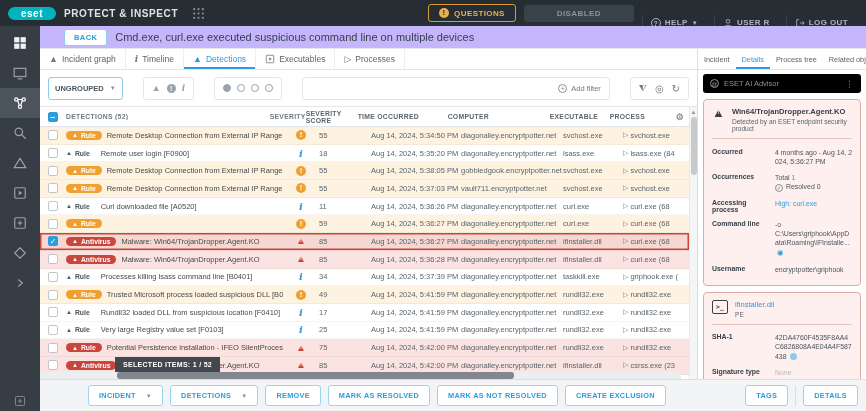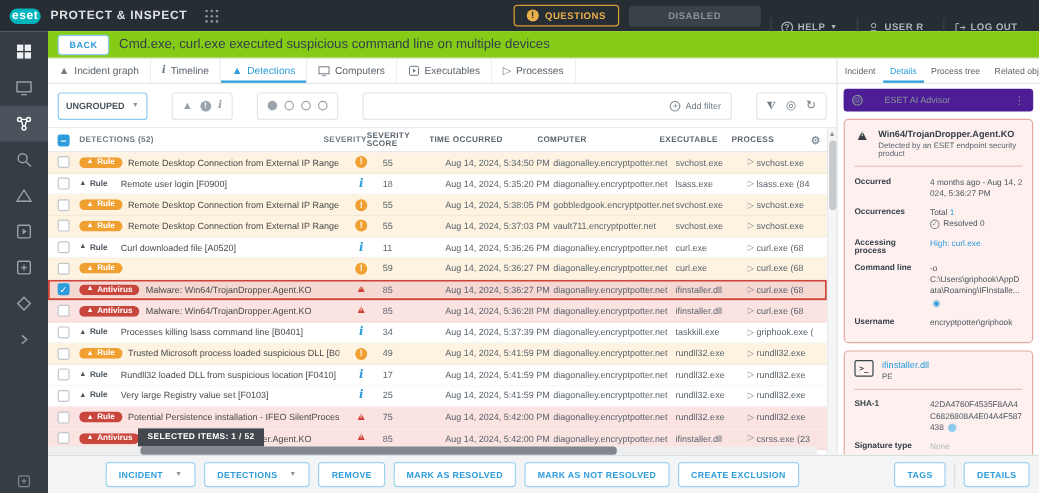--- a/index.html
+++ b/index.html
@@ -1,41 +1,41 @@
 <!DOCTYPE html>
 <html><head>
 <meta charset="utf-8">
 <style>
   * { margin:0; padding:0; box-sizing:border-box; }
   html,body { width:866px; height:411px; overflow:hidden; font-family:"Liberation Sans",sans-serif; background:#fff; }
 
   
   .topbar { height:26px; background:#262d33; display:flex; align-items:center; padding:0 10px 0 8px; gap:8px; }
-  .logo { background:#00b4be; color:#fff; font-weight:bold; font-size:10px; padding:1px 2px; border-radius:9px; letter-spacing:.5px; }
+  .logo { background:#00b4be; color:#fff; font-weight:bold; font-size:10px; padding:1px 13px; border-radius:9px; letter-spacing:.5px; }
   .product { color:#dfe3e6; font-size:10px; font-weight:bold; letter-spacing:.6px; }
   .griddots { width:13px; height:13px; margin-left:6px; }
   .tb-right { margin-left:auto; display:flex; align-items:center; gap:8px; }
   .btn-questions { display:flex; align-items:center; gap:5px; border:1px solid #d89a33; border-radius:3px; padding:3px 10px; color:#eab04c; font-size:8px; font-weight:bold; letter-spacing:.4px; cursor:pointer; }
   .q-icon { width:10px; height:10px; border-radius:50%; background:#eab04c; color:#262d33; font-size:8px; font-weight:bold; line-height:10px; text-align:center; }
   .btn-disabled { background:#3a4249; border-radius:3px; color:#8a939b; font-size:8px; font-weight:bold; letter-spacing:.4px; padding:4px 0; min-width:110px; text-align:center; }
   .tb-item { display:flex; align-items:center; gap:4px; color:#aeb6bc; font-size:8px; font-weight:bold; letter-spacing:.4px; padding:0 8px; border-left:1px solid #3b434a; height:16px; cursor:pointer;margin-top:19px; }
   .help-q { width:10px; height:10px; border:1px solid #aeb6bc; border-radius:50%; font-size:7px; line-height:9px; text-align:center; font-weight:bold; }
   .caret { font-size:6px; }
 
   
   .app { display:flex; height:385px; }
   .sidebar { width:40px; background:#363d44; display:flex; flex-direction:column; align-items:stretch; padding-top:2px; position:relative; }
   .sb-item { height:30px; display:flex; align-items:center; justify-content:center; cursor:pointer; }
   .sb-item.active { background:#4b545c; }
   .sb-item svg { width:14px; height:14px; }
   .sb-bottom { position:absolute; bottom:4px; left:0; width:40px; display:flex; justify-content:center; }
   .content { flex:1; display:flex; flex-direction:column; min-width:0; }
 
   
-  .page-header { height:23px; background:#84cc16; display:flex; align-items:center; gap:8px; padding:0 8px; border-bottom:1px solid #e8e8e8; }
+  .page-header { height:23px; background:#c4b5fd; display:flex; align-items:center; gap:8px; padding:0 24px; border-bottom:1px solid #e8e8e8; }
   .btn-back { border:1px solid #8ecbec; color:#2d9cdb; background:#fff; border-radius:3px; font-size:7.5px; font-weight:bold; letter-spacing:.4px; padding:3px 9px; cursor:pointer; }
   .page-title { font-size:11px; color:#36404a; }
 
   .body-row { flex:1; display:flex; min-height:0; }
   .main-left { flex:1; display:flex; flex-direction:column; min-width:0; position:relative; }
   .right-panel { width:169px; border-left:1px solid #ddd; display:flex; flex-direction:column; background:#fff; }
 
   
   .tabs { height:21px; display:flex; border-bottom:1px solid #e3e5e7; background:#fff; }
   .tab { display:flex; align-items:center; gap:4px; padding:0 9px; font-size:8.5px; color:#5a646d; border-right:1px solid #eceef0; cursor:pointer; white-space:nowrap; }
@@ -98,21 +98,21 @@
   .vs-arrow { font-size:6px; color:#8a939b; padding:2px 0; cursor:pointer; }
   .vs-thumb { width:6px; height:58px; background:#c6cacd; border-radius:3px; cursor:pointer; }
   .hscroll { position:absolute; bottom:0; left:0; right:8px; height:7px; background:#eceeef; }
   .hs-thumb { height:7px; width:62%; margin-left:12%; background:#81878c; border-radius:3px; cursor:pointer; }
   .sel-tip { position:absolute; bottom:7px; left:75px; background:#42484d; color:#fff; font-size:7px; font-weight:bold; padding:4px 8px; letter-spacing:.3px; z-index:5; }
 
   
   .rp-tabs { height:21px; display:flex; border-bottom:1px solid #e3e5e7; }
   .rp-tab { padding:0 6px; display:flex; align-items:center; font-size:7.3px; color:#5a646d; cursor:pointer; white-space:nowrap; }
   .rp-tab.active { color:#2d9cdb; box-shadow:inset 0 -2px 0 #2d9cdb; }
-  .ai-bar { margin:4px 5px; background:#4c1d95; border-radius:3px; height:19px; display:flex; align-items:center; gap:18px; padding:0 7px; color:#8a939b; font-size:7.5px; cursor:pointer; }
+  .ai-bar { margin:4px 5px; background:#000000; border-radius:3px; height:19px; display:flex; align-items:center; gap:5px; padding:0 7px; color:#8a939b; font-size:7.5px; cursor:pointer; }
   .ai-ic { width:9px; height:9px; border:1px solid #8a939b; border-radius:50%; font-size:6px; line-height:8px; text-align:center; }
   .ai-dots { margin-left:auto; font-size:9px; }
   .rp-scroll { flex:1; overflow:hidden; padding:2px 5px 0 5px; display:flex; flex-direction:column; gap:6px; }
   .card { background:#fdf0ee; border:1px solid #e2a9a2; border-radius:4px; padding:7px 8px; }
   .card-head { display:flex; gap:7px; align-items:flex-start; padding-bottom:6px; border-bottom:1px solid #eac3bd; margin-bottom:5px; }
   .ch-tri { position:relative; color:#3a4046; font-size:13px; line-height:12px; flex:none; }
   .ch-tri::after { content:"!"; position:absolute; left:50%; transform:translateX(-50%); bottom:1px; color:#fdf0ee; font-size:6px; font-weight:bold; }
   .pe-ic { width:16px; height:14px; border:1px solid #3a4046; border-radius:2px; color:#3a4046; font-size:6.5px; font-weight:bold; line-height:12px; text-align:center; flex:none; font-family:"DejaVu Sans Mono",monospace; }
   .ch-title { font-size:7.6px; color:#36404a; font-weight:bold; }
   .ch-title.link { color:#2d9cdb; font-weight:normal; }
@@ -264,27 +264,20 @@
               <span class="ticon">▲</span>
               <span>Incident graph</span>
             </div>
           <div class="tab">
               <span class="ticon" style="font-family:'DejaVu Serif',serif;font-style:italic;font-weight:bold;">i</span>
               <span>Timeline</span>
             </div>
           <div class="tab active">
               <span class="ticon">▲</span>
               <span>Detections</span>
-            </div>
-          <div class="tab">
-              <svg class="ticon" width="10" height="10" viewBox="0 0 12 12">
-                <rect x="1" y="2" width="10" height="7" fill="none" stroke="#6f7a83"></rect>
-                <path d="M4 11h4" stroke="#6f7a83"></path>
-              </svg>
-              <span>Computers</span>
             </div>
           <div class="tab">
               <svg class="ticon" width="10" height="10" viewBox="0 0 12 12">
                 <rect x="1.5" y="1.5" width="9" height="9" rx="1" fill="none" stroke="#6f7a83"></rect>
                 <path d="M5 4l3 2-3 2z" fill="#6f7a83"></path>
               </svg>
               <span>Executables</span>
             </div>
           <div class="tab">
               <span class="ticon">▷</span>

